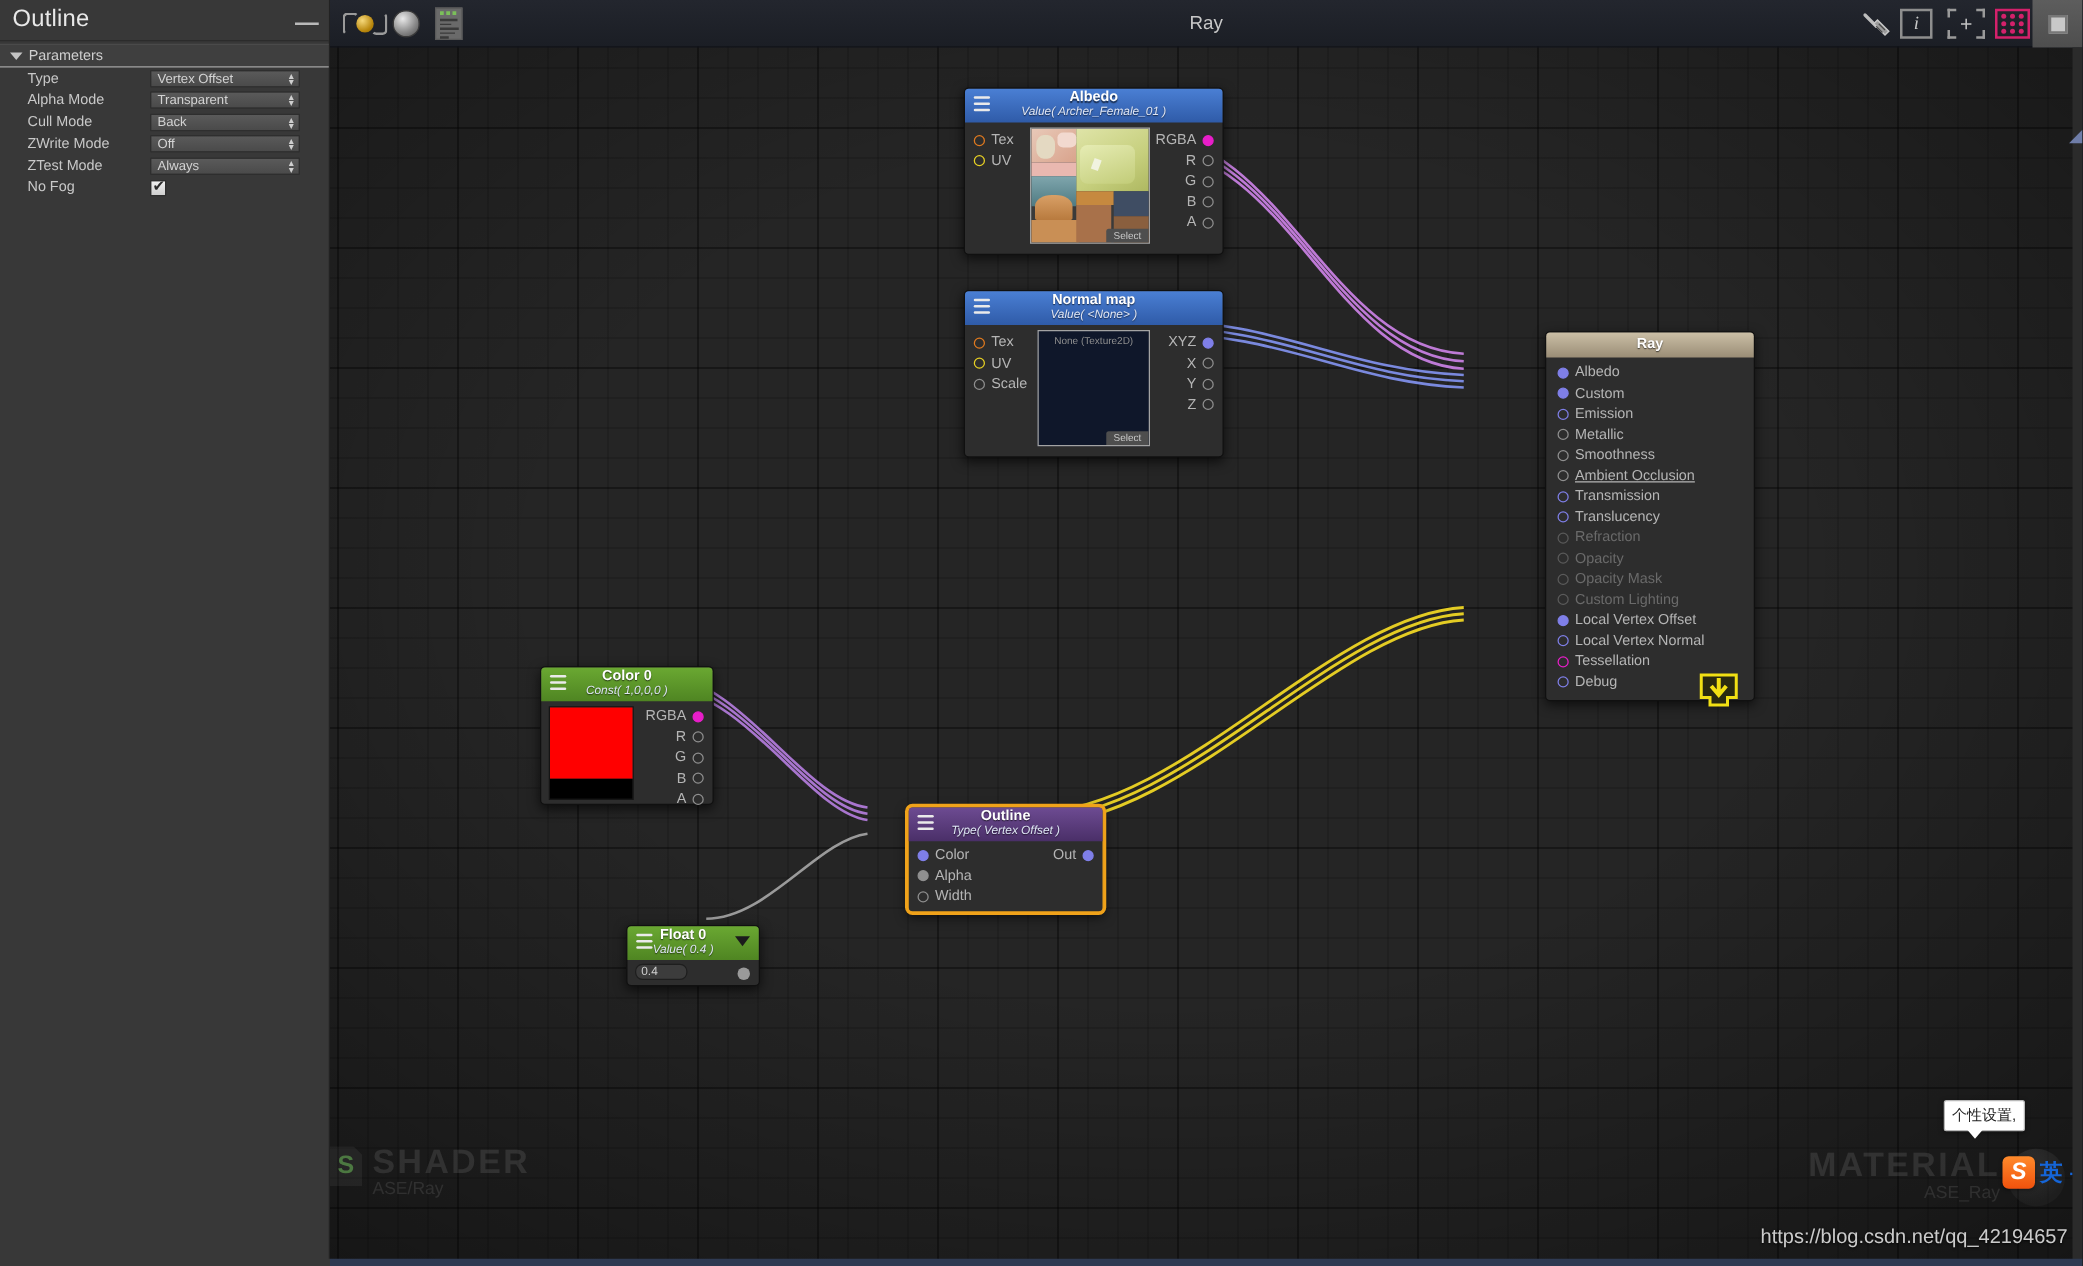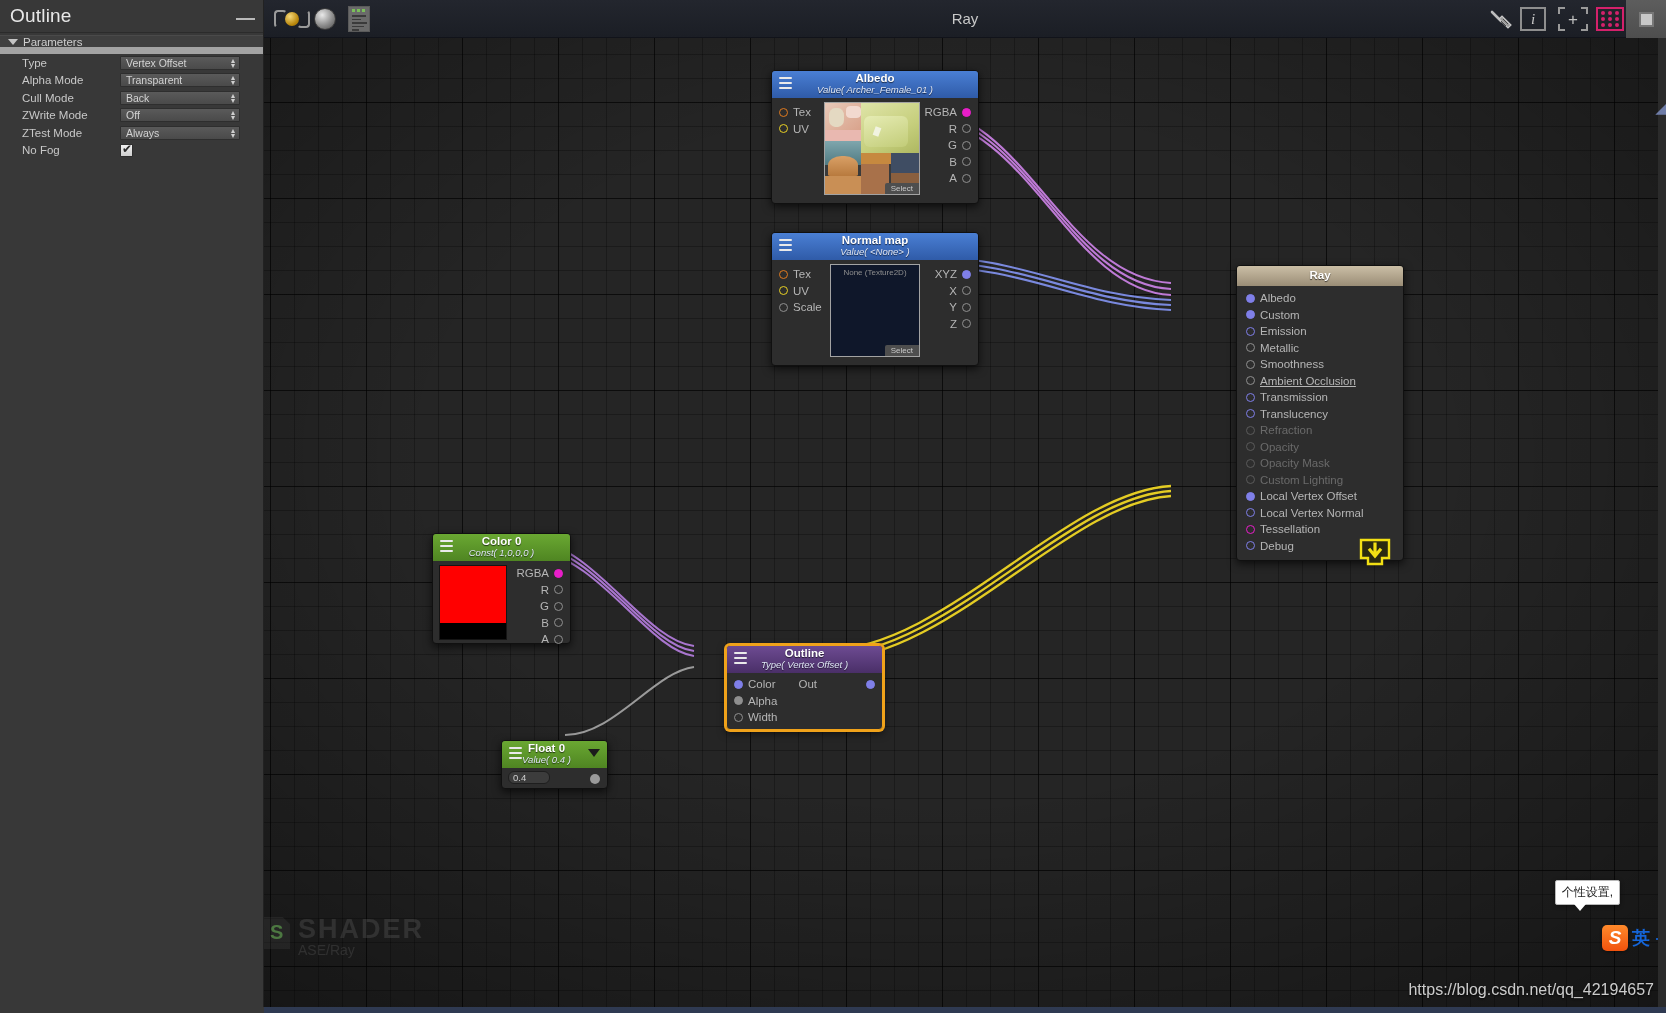--- a/index.html
+++ b/index.html
@@ -34,21 +34,21 @@
   #minimize-btn {
     position: absolute; right: 8px; top: 18px;
     width: 19px; height: 2px; background: #b9b9b9; cursor: pointer;
   }
   #params-section { padding-top: 2px; }
   #params-header {
     display: flex; align-items: center;
     height: 19px; padding-left: 8px;
     background: #3f3f3f;
     border-top: 1px solid #4a4a4a;
-    border-bottom: 7px solid #a3a3a3;
+    border-bottom: 1px solid #a3a3a3;
   }
   #params-header .tri {
     width: 0; height: 0;
     border-left: 5px solid transparent;
     border-right: 5px solid transparent;
     border-top: 6px solid #c4c4c4;
     margin-right: 5px;
   }
   #params-header .lbl { color: #cfcfcf; font-size: 11.5px; }
 
@@ -456,20 +456,25 @@
     <div id="graph-canvas"></div>
 
     <div class="watermark" style="left:0px; bottom:55px;">
       <div class="wm-file-icon" style="left:0px; top:3px;">
         <span>S</span>
       </div>
       <div class="wm-big" style="margin-left:34px;">SHADER</div>
       <div class="wm-sub" style="margin-left:34px; margin-top:-3px;">ASE/Ray</div>
     </div>
 
+    <div class="watermark" style="right:14px; bottom:52px; text-align:right;">
+      <div class="wm-sphere" style="right:0px; top:2px;"></div>
+      <div class="wm-big" style="margin-right:52px;">MATERIAL</div>
+      <div class="wm-sub" style="margin-right:52px; margin-top:-3px;">ASE_Ray</div>
+    </div>
 
     <div id="graph-vignette"></div>
   </div>
 
   <svg class="wire" viewBox="0 0 1402 1013">
 
     <g stroke="#c77fe0" fill="none" stroke-width="2.1" opacity="0.95">
       <path d="M 653,108 C 760,108 800,278 907,283"></path>
       <path d="M 653,113 C 762,113 802,284 907,289"></path>
       <path d="M 653,118 C 764,118 804,290 907,295"></path>
@@ -751,21 +756,21 @@
           <div class="port-row">
             <span class="port-dot gray filled"></span>
             <span class="port-label" style="margin-left: 5px;">Alpha</span>
           </div>
           <div class="port-row">
             <span class="port-dot gray"></span>
             <span class="port-label" style="margin-left: 5px;">Width</span>
           </div>
         </div>
       <div id="outline-outputs" style="position:absolute; right:7px; top:3px; text-align:right;">
-          <div class="port-row" style="justify-content: flex-start; gap: 44px;">
+          <div class="port-row" style="justify-content: flex-start;">
             <span class="port-label">Out</span>
             <span class="port-dot blue filled" style="margin-left: 5px;"></span>
           </div>
         </div>
     </div>
   </div>
 
   <div class="node" id="node-float0" style="left:501px; top:740px; width:107px;">
     <div class="node-header hdr-green">
       <div class="burger">

